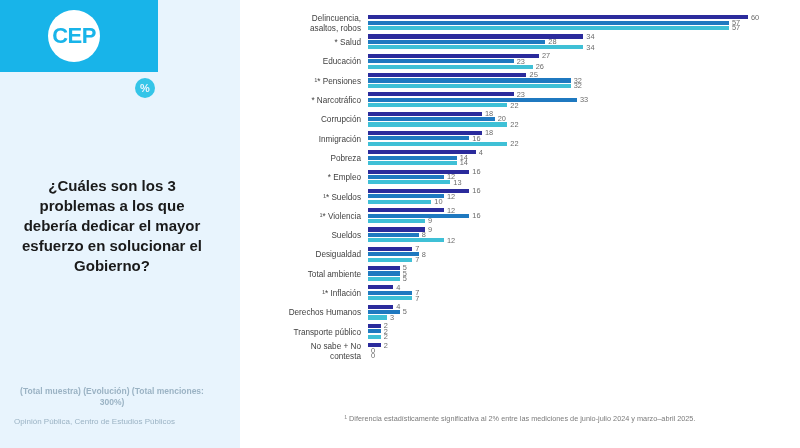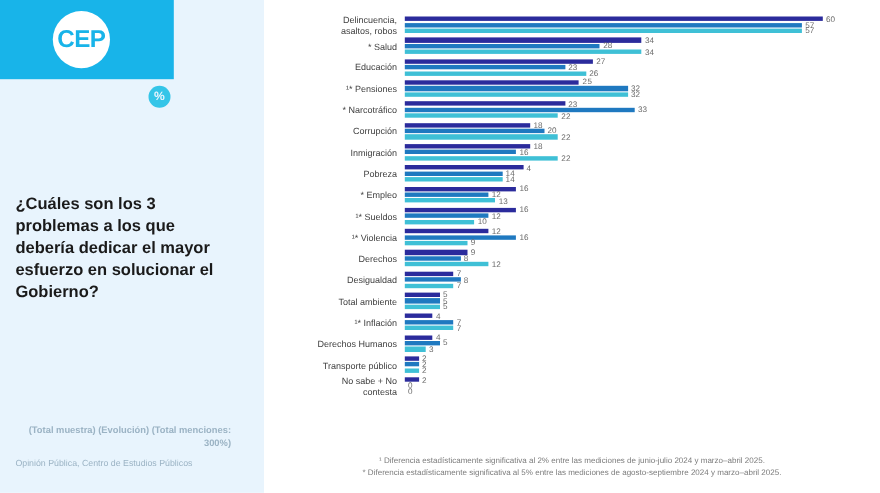--- a/index.html
+++ b/index.html
@@ -29,27 +29,27 @@
     font-family:"Liberation Sans", sans-serif;
   }
   #pct-badge{
     position:absolute;left:135px;top:78px;width:20px;height:20px;
     border-radius:50%;background:#34c5e8;
     display:flex;align-items:center;justify-content:center;
     color:#e8f4fd;font-size:11px;font-weight:bold;
   }
   #question{
     position:absolute;left:14px;top:176px;width:196px;
-    text-align:left;
+    text-align:center;
     font-size:15px;line-height:20px;font-weight:bold;color:#1a1a1a;
     font-family:"Liberation Sans", sans-serif;
   }
   #sample-note{
     position:absolute;left:14px;top:386px;width:196px;
-    text-align:right;
+    text-align:center;
     font-size:8.5px;line-height:11px;color:#9bb3c4;font-weight:bold;
   }
   #source-note{
     position:absolute;left:14px;top:416px;width:210px;
     text-align:left;
     font-size:8px;line-height:11px;color:#9bb3c4;
   }
   
   #chart{
     position:absolute;left:240px;top:0;width:560px;height:376px;
@@ -242,21 +242,21 @@
         <div class="bars">
           <div class="bar s3" style="width: 76px; background: rgb(43, 43, 156);"></div>
           <div class="val v3" style="left: 79px;">12</div>
           <div class="bar s2" style="width: 101.333px; background: rgb(31, 121, 192);"></div>
           <div class="val v2" style="left: 104.333px;">16</div>
           <div class="bar s1" style="width: 57px; background: rgb(63, 192, 214);"></div>
           <div class="val v1" style="left: 60px;">9</div>
         </div>
       </div>
       <div class="row">
-        <div class="cat-label">Derechos</div>
+        <div class="cat-label">Sueldos</div>
         <div class="bars">
           <div class="bar s3" style="width: 57px; background: rgb(43, 43, 156);"></div>
           <div class="val v3" style="left: 60px;">9</div>
           <div class="bar s2" style="width: 50.6667px; background: rgb(31, 121, 192);"></div>
           <div class="val v2" style="left: 53.6667px;">8</div>
           <div class="bar s1" style="width: 76px; background: rgb(63, 192, 214);"></div>
           <div class="val v1" style="left: 79px;">12</div>
         </div>
       </div>
       <div class="row">
@@ -324,15 +324,14 @@
           <div class="val v2" style="left: 3px;">0</div>
           <div class="bar s1" style="width: 0px; background: rgb(63, 192, 214);"></div>
           <div class="val v1" style="left: 3px;">0</div>
         </div>
       </div>
     </div>
 
 
   <div id="footnotes">
     <div class="fn">¹ Diferencia estadísticamente significativa al 2% entre las mediciones de junio-julio 2024 y marzo–abril 2025.</div>
-    <div class="fn">* Diferencia estadísticamente significativa al 5% entre las mediciones de agosto-septiembre 2024 y marzo–abril 2025.</div>
   </div>
 </div>
 
 </body></html>

